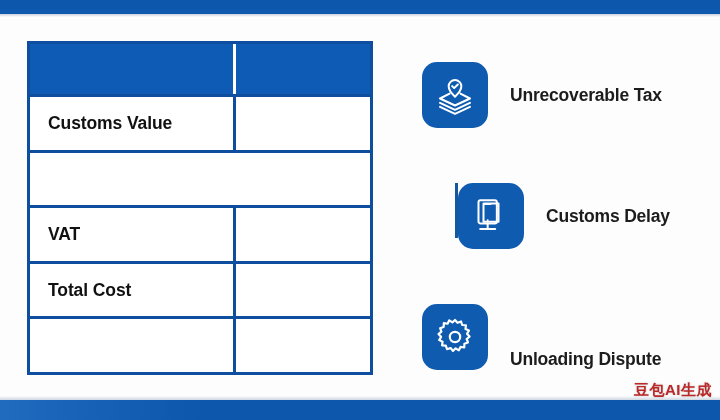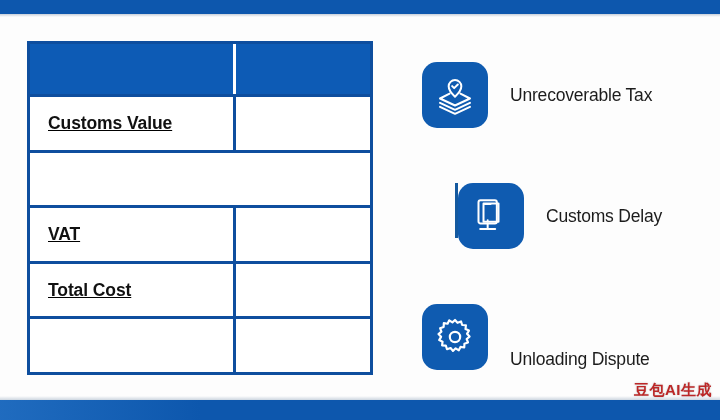--- a/index.html
+++ b/index.html
@@ -59,21 +59,20 @@
     border: 3px solid #0e4e9e;
     display: flex;
     flex-direction: column;
     background: #ffffff;
   }
   .row {
     display: flex;
     flex: 1 1 0;
     min-height: 0;
     border-bottom: 3px solid #0e4e9e;
-    text-decoration: underline;
   }
   .row:last-child { border-bottom: none; }
 
   .row.header-row {
     flex: 0 0 53px;
     background: #0d5bb5;
     border-bottom: 3px solid #0e4e9e;
   }
   .row.header-row .cell-label,
   .row.header-row .cell-value {
@@ -107,21 +106,21 @@
   .cell-value .cell-text {
     font-weight: normal;
     font-size: 16px;
     color: #222;
   }
 
   
   .issue-list {
     position: absolute;
     left: 422px; top: 55px;
-    width: 280px; height: 300px;
+    width: 280px; height: 300px; font-weight: bold;
   }
   .connector {
     position: absolute;
     left: 33px;
     width: 3px;
     background: #14599f;
   }
   .connector.c1 { top: 128px; height: 55px; }
   .connector.c2 { top: 249px; height: 53px; }
 

